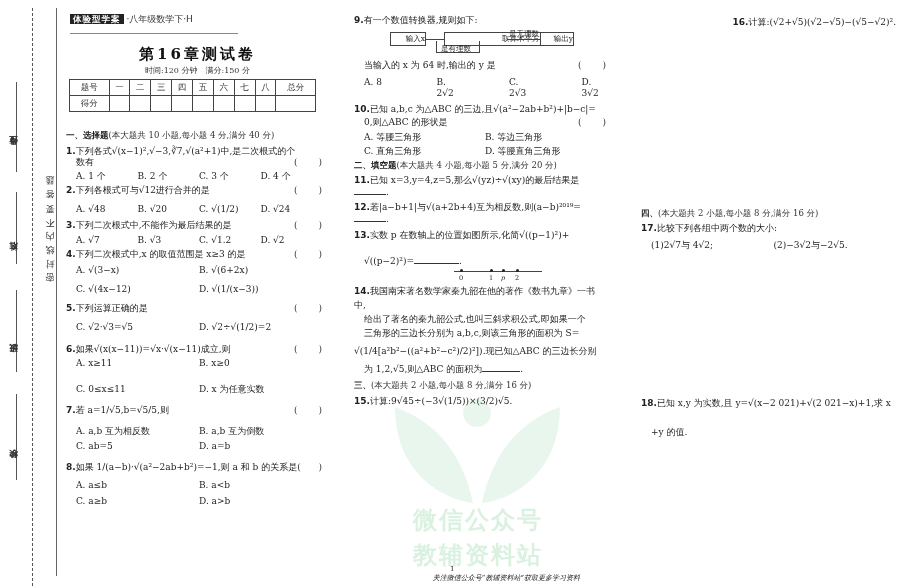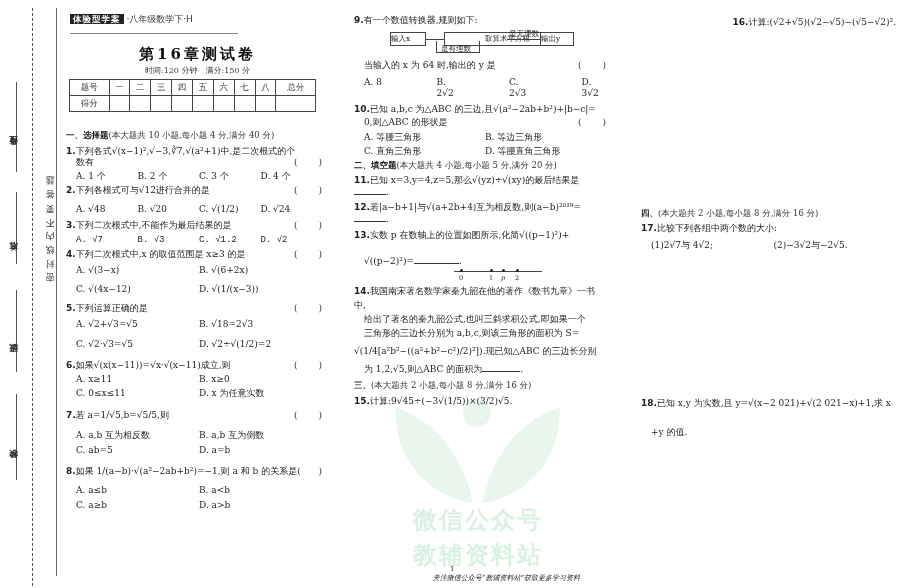--- a/index.html
+++ b/index.html
@@ -35,21 +35,21 @@
   .opts4 span { flex:1; }
   .opts2 { display:flex; padding-left:10px; }
   .opts2 span { flex:1; }
   .section { font-weight:bold; font-family:"DejaVu Sans", sans-serif; font-size:8.5px; }
   .section .note { font-weight:normal; font-family:"DejaVu Serif", serif; color:#333; }
   .blank { display:inline-block; border-bottom:1px solid #333; width:32px; height:8px; }
   .indent { padding-left:10px; }
 
   
   .flow { position:relative; height:30px; margin:2px 0 2px 0; }
-  .fbox { position:absolute; border:1px solid #444; font-size:7.5px; text-align:left; height:12px; line-height:12px; background:#fff; }
+  .fbox { position:absolute; border:1px solid #444; font-size:7.5px; text-align:right; height:12px; line-height:12px; background:#fff; }
   .farrow { position:absolute; height:1px; background:#444; }
   .flabel { position:absolute; font-size:7.5px; }
 
   
   .numline { position:relative; height:16px; margin-left:100px; width:90px; }
   .numline .axis { position:absolute; top:4px; left:0; width:88px; height:1px; background:#444; }
   .numline .tick { position:absolute; top:2px; width:3px; height:3px; border-radius:50%; background:#222; }
   .numline .lbl { position:absolute; top:7px; font-size:6.5px; }
 
   
@@ -159,21 +159,21 @@
   </div>
 
   <div class="q" style="margin-bottom:3px;">
     <div class="qline">
         <span><span class="qnum">3.</span><span>下列二次根式中,不能作为最后结果的是</span></span>
         <span class="paren">
           <span>(</span>
           <span>)</span>
         </span>
       </div>
-    <div class="opts4" style="margin-top:4px;font-family:Liberation Mono, monospace;">
+    <div class="opts4" style="margin-top:4px;">
         <span>A. √7</span>
         <span>B. √3</span>
         <span>C. √1.2</span>
         <span>D. √2</span>
       </div>
   </div>
 
   <div class="q" style="margin-bottom:4px;">
     <div class="qline">
         <span><span class="qnum">4.</span><span>下列二次根式中,x 的取值范围是 x≥3 的是</span></span>
@@ -193,43 +193,39 @@
   </div>
 
   <div class="q" style="margin-bottom:4px;margin-top:8px;">
     <div class="qline">
         <span><span class="qnum">5.</span><span>下列运算正确的是</span></span>
         <span class="paren">
           <span>(</span>
           <span>)</span>
         </span>
       </div>
-    <div class="opts2" style="margin-top:5px;">
-        <span>A. √2+√3=√5</span>
-        <span>B. √18=2√3</span>
-      </div>
     <div class="opts2" style="margin-top:8px;">
         <span>C. √2·√3=√5</span>
         <span>D. √2÷√(1/2)=2</span>
       </div>
   </div>
 
   <div class="q" style="margin-bottom:4px;margin-top:10px;">
     <div class="qline">
         <span><span class="qnum">6.</span><span>如果√(x(x−11))=√x·√(x−11)成立,则</span></span>
         <span class="paren">
           <span>(</span>
           <span>)</span>
         </span>
       </div>
     <div class="opts2" style="margin-top:3px;">
         <span>A. x≥11</span>
         <span>B. x≥0</span>
       </div>
-    <div class="opts2" style="margin-top:3px;">
+    <div class="opts2" style="margin-top:15px;">
         <span>C. 0≤x≤11</span>
         <span>D. x 为任意实数</span>
       </div>
   </div>
 
   <div class="q" style="margin-bottom:4px;margin-top:10px;">
     <div class="qline">
         <span><span class="qnum">7.</span><span>若 a=1/√5,b=√5/5,则</span></span>
         <span class="paren">
           <span>(</span>

